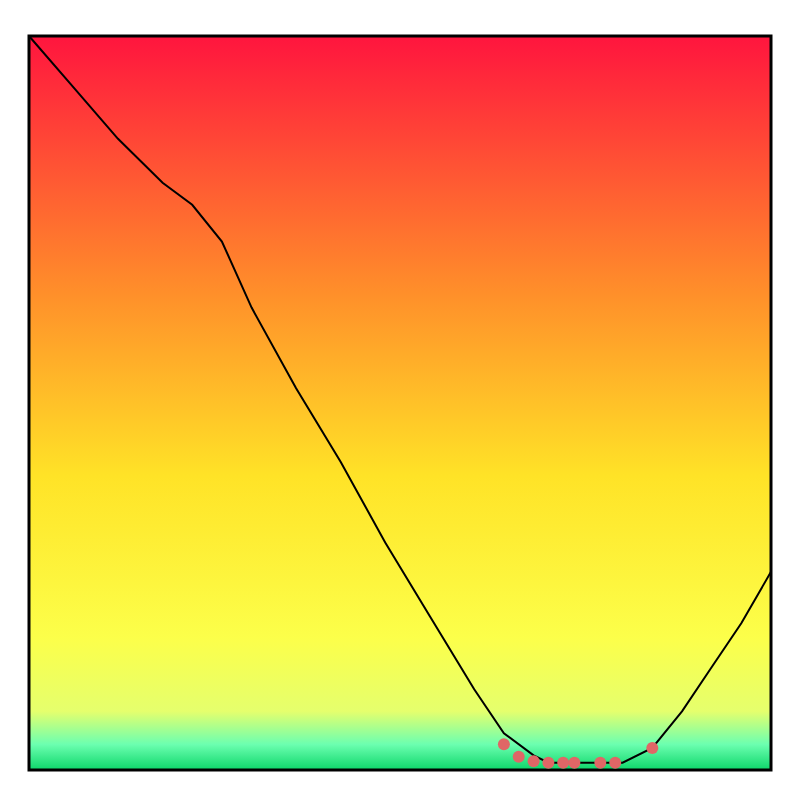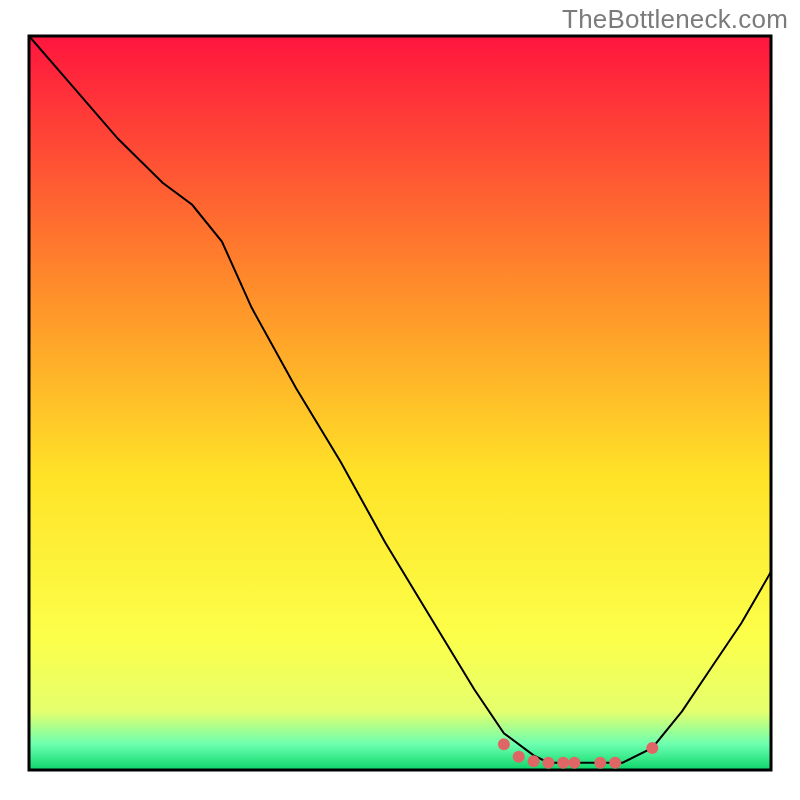--- a/index.html
+++ b/index.html
@@ -30,21 +30,20 @@
     left: 0;
     top: 0;
     width: 800px;
     height: 800px;
   }
 </style>
 </head>
 <body>
 
 <div class="chart-container">
-  <div class="watermark">TheBottleneck.com</div>
   <svg class="plot" viewBox="0 0 800 800">
     <defs>
       <linearGradient id="bg-gradient" x1="0" y1="0" x2="0" y2="1">
           <stop offset="0%" stop-color="#ff153e"></stop>
           <stop offset="35%" stop-color="#ff8f2a"></stop>
           <stop offset="60%" stop-color="#ffe327"></stop>
           <stop offset="82%" stop-color="#fcff4a"></stop>
           <stop offset="92%" stop-color="#e5ff6d"></stop>
           <stop offset="96.5%" stop-color="#6cffb0"></stop>
           <stop offset="100%" stop-color="#0dd66a"></stop>

